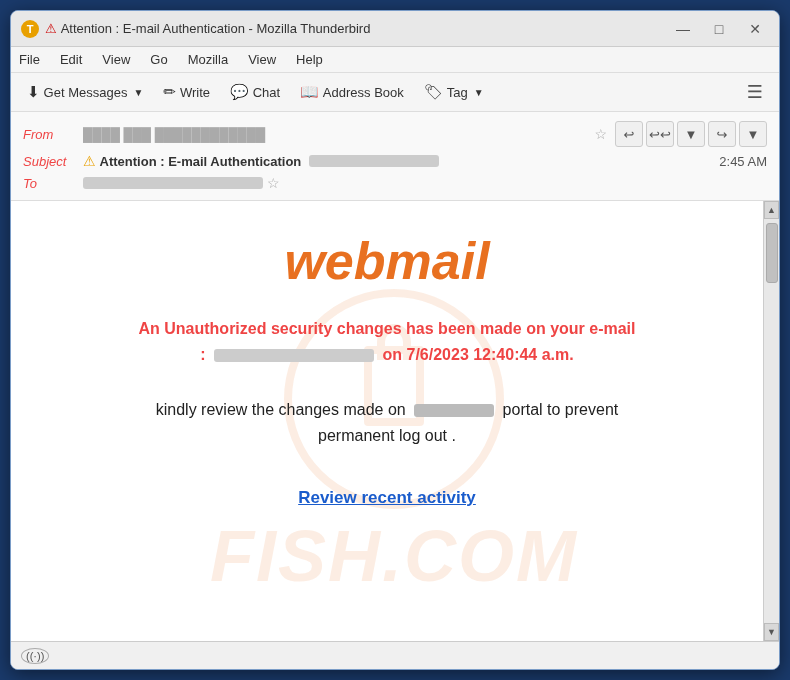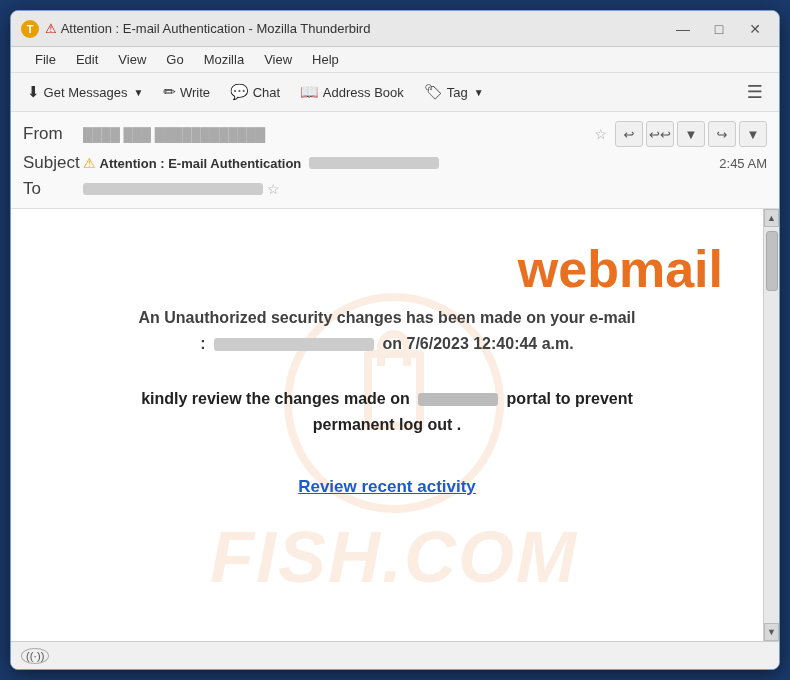--- a/index.html
+++ b/index.html
@@ -69,21 +69,21 @@
       color: #555;
       display: flex;
       align-items: center;
       justify-content: center;
       border-radius: 3px;
     }
     
     .menu-bar {
       background: #f5f5f5;
       display: flex;
-      padding: 2px 16px;
+      padding: 2px 0;
       border-bottom: 1px solid #ddd;
       gap: 4px;
     }
     .menu-item {
       padding: 3px 8px;
       font-size: 13px;
       color: #333;
       cursor: pointer;
       border-radius: 3px;
     }
@@ -128,23 +128,24 @@
       padding: 6px 12px;
     }
     .email-header-row {
       display: flex;
       align-items: center;
       padding: 3px 0;
       font-size: 13px;
       color: #333;
     }
     .email-header-label {
-      color: #404040;
+      color: #ef4444;
       min-width: 60px;
-      font-size: 17px;
+      font-size: 13px;
+      font-style: italic;
     }
     .email-header-value {
       flex: 1;
       color: #555;
       font-size: 13px;
     }
     .star-icon {
       color: #aaa;
       font-size: 14px;
       cursor: pointer;
@@ -229,41 +230,42 @@
       font-style: italic;
       position: absolute;
       bottom: 10%;
       left: 50%;
       transform: translateX(-50%);
       white-space: nowrap;
       letter-spacing: 2px;
     }
     
     .webmail-title {
-      text-align: right;
+      text-align: center;
       font-size: 52px;
       font-weight: 900;
+      font-style: italic;
       color: #e87020;
-      margin-bottom: 6px;
+      margin-bottom: 25px;
       position: relative;
       z-index: 1;
     }
     .email-body-text {
       text-align: center;
       font-size: 16px;
       font-weight: bold;
-      color: #404040;
+      color: #ef4444;
       line-height: 1.6;
       position: relative;
       z-index: 1;
     }
     .email-review-text {
       text-align: center;
       font-size: 16px;
-      font-weight: bold;
+      font-weight: normal;
       color: #222;
       margin-top: 30px;
       line-height: 1.6;
       position: relative;
       z-index: 1;
     }
     .review-link {
       display: block;
       text-align: center;
       margin-top: 40px;

